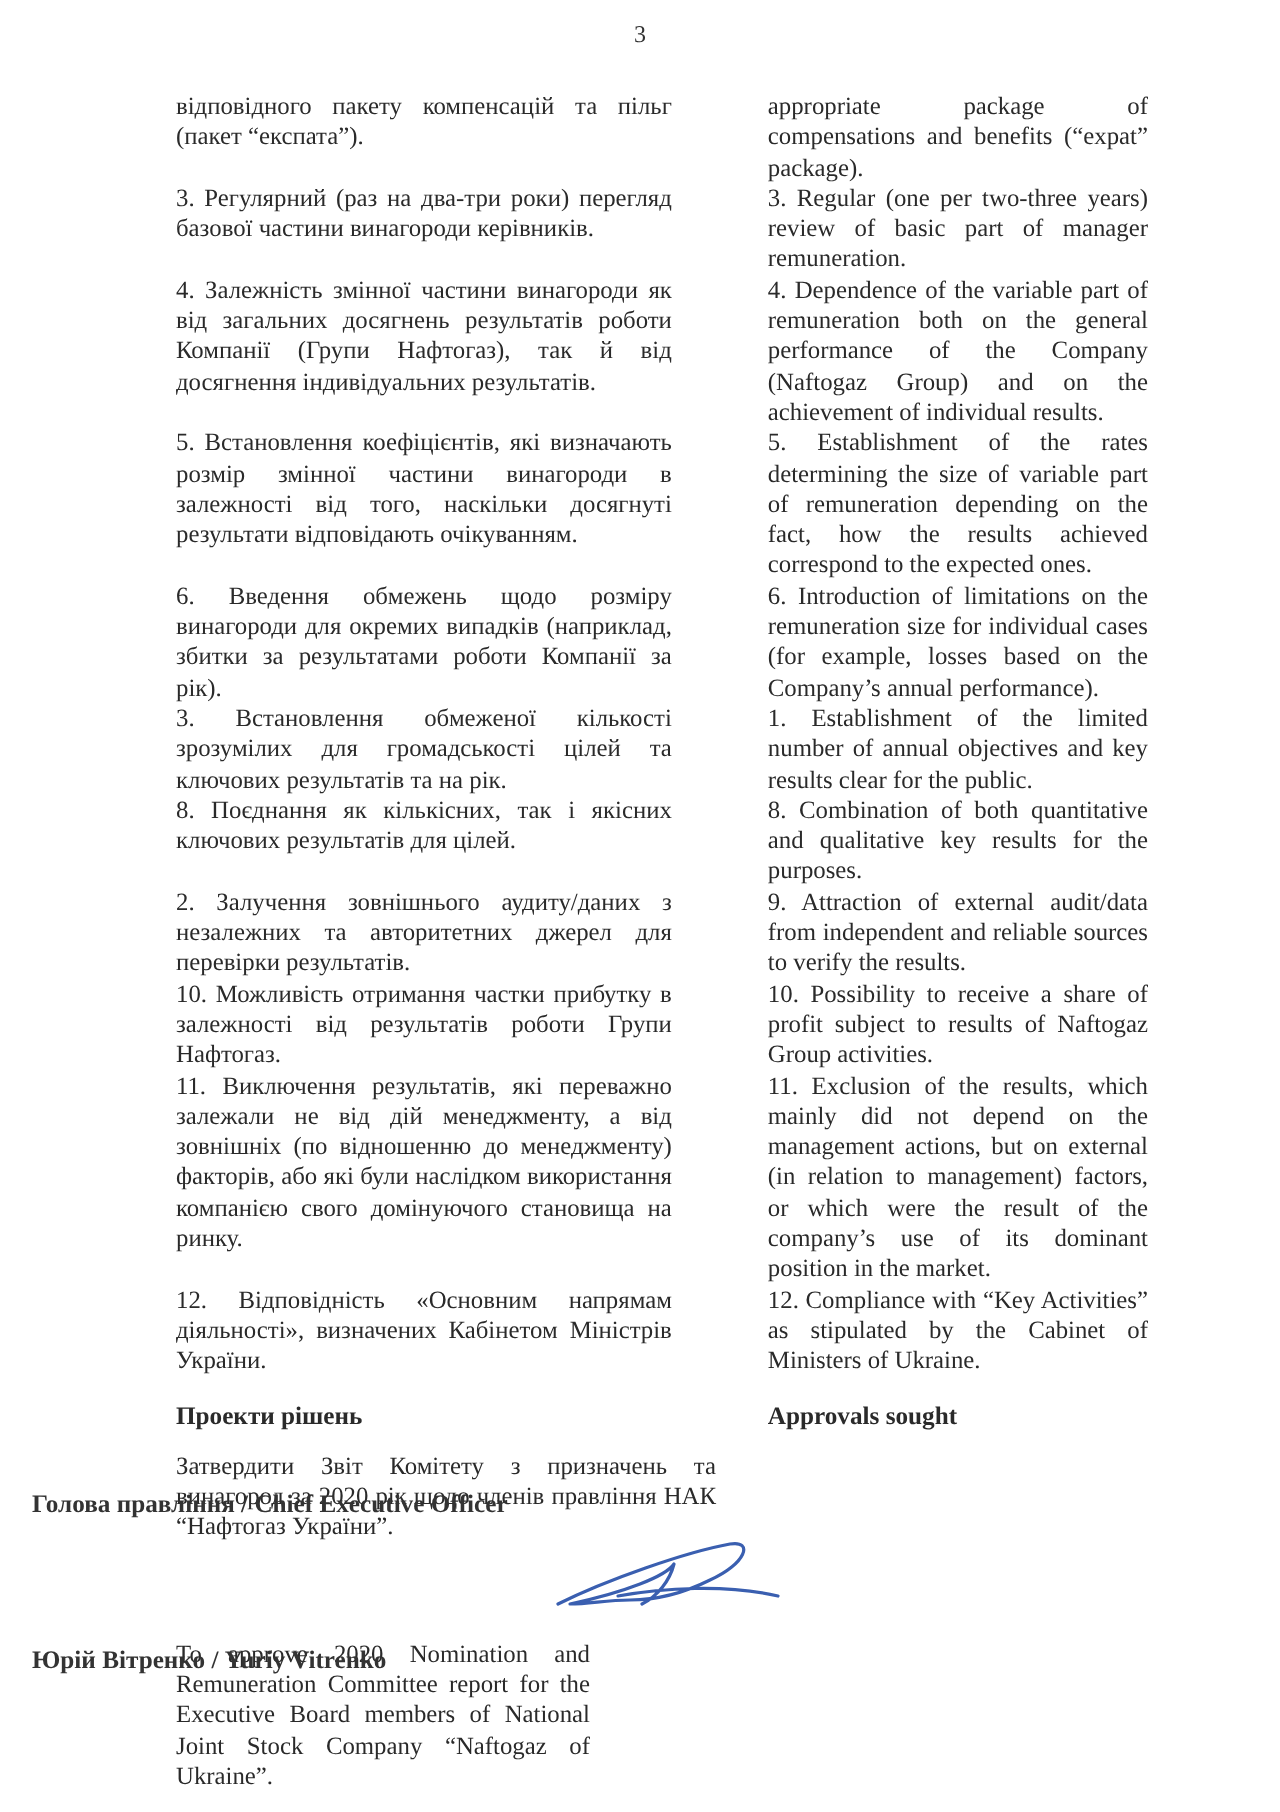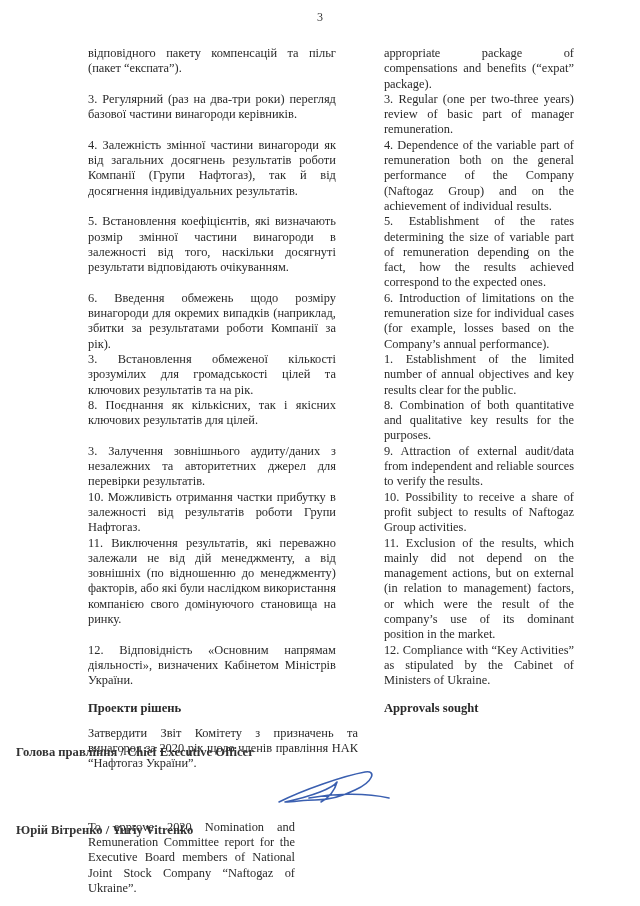--- a/index.html
+++ b/index.html
@@ -61,21 +61,21 @@
   </div>
   <div class="row">
     <div class="cell uk">3. Встановлення обмеженої кількості зрозумілих для громадськості цілей та ключових результатів та на рік.</div>
     <div class="cell en">1. Establishment of the limited number of annual objectives and key results clear for the public.</div>
   </div>
   <div class="row">
     <div class="cell uk">8. Поєднання як кількісних, так і якісних ключових результатів для цілей.</div>
     <div class="cell en">8. Combination of both quantitative and qualitative key results for the purposes.</div>
   </div>
   <div class="row">
-    <div class="cell uk">3. Залучення зовнішнього аудиту/даних з незалежних та авторитетних джерел для перевірки результатів.</div>
+    <div class="cell uk">2. Залучення зовнішнього аудиту/даних з незалежних та авторитетних джерел для перевірки результатів.</div>
     <div class="cell en">9. Attraction of external audit/data from independent and reliable sources to verify the results.</div>
   </div>
   <div class="row">
     <div class="cell uk">10. Можливість отримання частки прибутку в залежності від результатів роботи Групи Нафтогаз.</div>
     <div class="cell en">10. Possibility to receive a share of profit subject to results of Naftogaz Group activities.</div>
   </div>
   <div class="row">
     <div class="cell uk">11. Виключення результатів, які переважно залежали не від дій менеджменту, а від зовнішніх (по відношенню до менеджменту) факторів, або які були наслідком використання компанією свого домінуючого становища на ринку.</div>
     <div class="cell en">11. Exclusion of the results, which mainly did not depend on the management actions, but on external (in relation to management) factors, or which were the result of the company’s use of its dominant position in the market.</div>
   </div>

